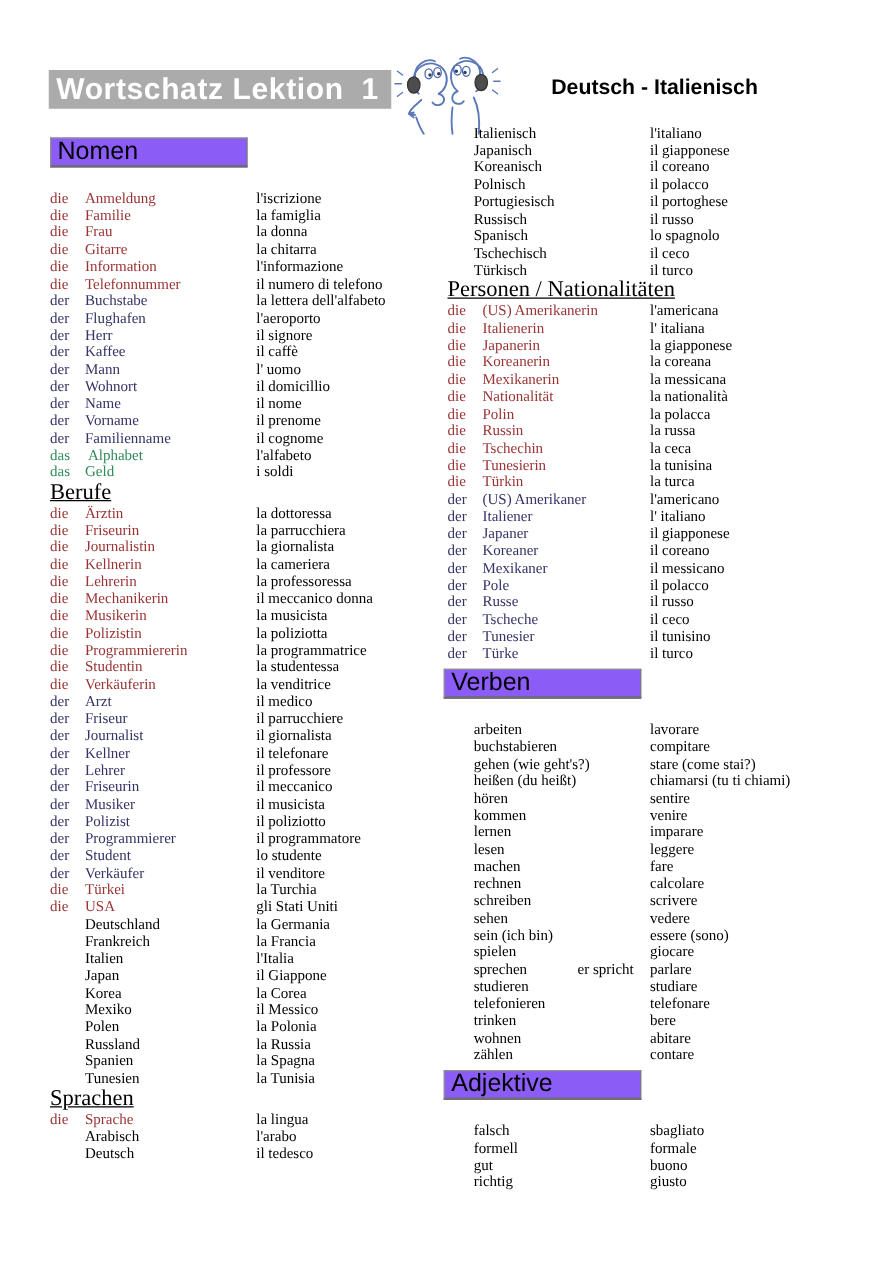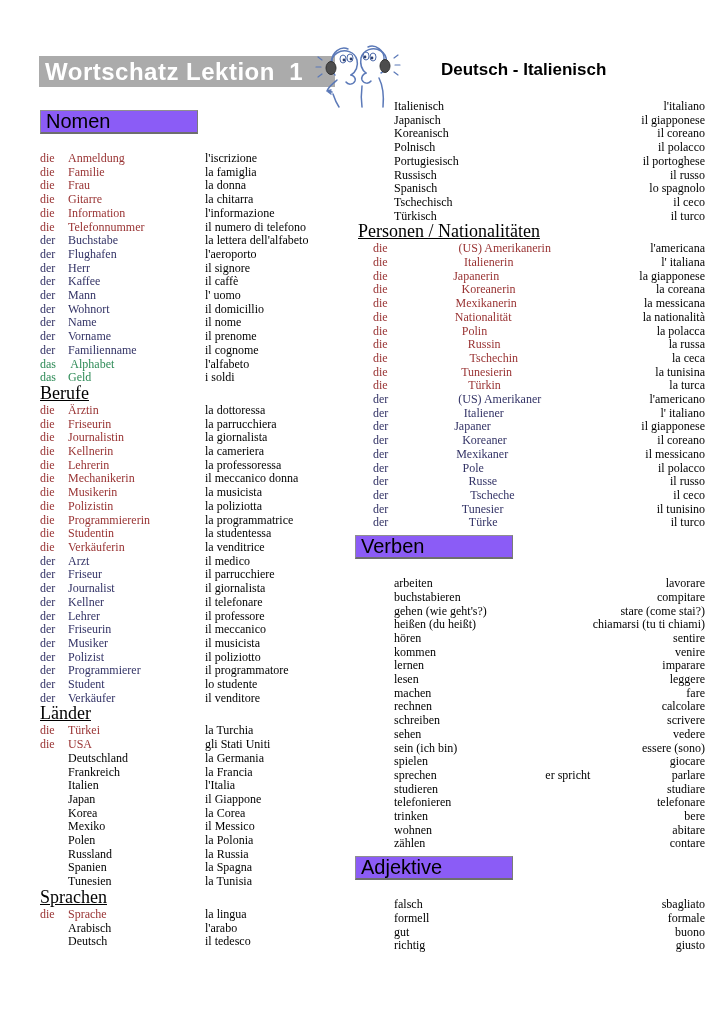--- a/index.html
+++ b/index.html
@@ -1,21 +1,21 @@
 <!DOCTYPE html>
 <html style="--c-die: #993333; --c-der: #333366; --c-das: #2e8b57; --title-bg: #ababab; --title-fg: #ffffff;"><head>
 <meta charset="utf-8">
 <style>
   html,body{margin:0;padding:0;}
   body{
     width:716px;height:1013px;background:#ffffff;position:relative;overflow:hidden;
     font-family:"Liberation Serif",serif;color:#000;
   }
   .title-bar{
-    position:absolute;left:39px;top:56px;width:296px;height:31px;box-sizing:border-box;
+    position:absolute;left:39px;top:56px;width:274px;height:31px;box-sizing:border-box;
     background:var(--title-bg,#ababab);color:var(--title-fg,#fff);
     font-family:"Liberation Sans",sans-serif;font-weight:bold;font-size:24px;line-height:31px;
     padding-left:6px;white-space:pre;letter-spacing:.5px;
   }
   .subtitle{
     position:absolute;left:441px;top:60px;
     font-family:"Liberation Sans",sans-serif;font-weight:bold;font-size:17px;color:#000;
   }
   .cartoon{position:absolute;left:315px;top:42px;}
   .col{position:absolute;}
@@ -24,21 +24,21 @@
   .boxed-header{
     box-sizing:border-box;width:158px;height:24px;margin:5px 0 18px 0;background:#8b5cf6;
     border:1px solid #8f8f8f;border-bottom:2px solid #6e6e6e;border-right:1px solid #7a7a7a;
     font-family:"Liberation Sans",sans-serif;font-size:20px;line-height:21px;padding-left:5px;color:#000;
   }
   .ul-header{
     font-size:18px;line-height:15px;margin:1px 0 3px 0;text-decoration:underline;color:#000;
   }
   #col-right .ul-header{margin-left:3px;}
   .vocab-row{display:flex;font-size:12px;line-height:13.7px;white-space:pre;}
-  #col-right .vocab-row{margin-left:18px;justify-content:space-between;}
+  #col-right .vocab-row{margin-left:3px;}
   .art{width:28px;flex:none;}
   #col-left .term{width:137px;flex:none;}
   #col-right .term{width:134px;flex:none;}
   #col-left .row-noart{padding-left:28px;align-items:center;}
   #col-right .row-noart{padding-left:21px;}
   #col-right .row-noart .term{width:141px;}
   #col-right .has-mid .term{width:83px;}
   .mid{width:58px;flex:none;}
   .trans{color:#000;}
   .c-die{color:var(--c-die,#993333);}
@@ -132,21 +132,20 @@
     <div class="vocab-row"><span class="art c-der">der</span><span class="term c-der">Friseur</span><span class="trans">il parrucchiere</span></div>
     <div class="vocab-row"><span class="art c-der">der</span><span class="term c-der">Journalist</span><span class="trans">il giornalista</span></div>
     <div class="vocab-row"><span class="art c-der">der</span><span class="term c-der">Kellner</span><span class="trans">il telefonare</span></div>
     <div class="vocab-row"><span class="art c-der">der</span><span class="term c-der">Lehrer</span><span class="trans">il professore</span></div>
     <div class="vocab-row"><span class="art c-der">der</span><span class="term c-der">Friseurin</span><span class="trans">il meccanico</span></div>
     <div class="vocab-row"><span class="art c-der">der</span><span class="term c-der">Musiker</span><span class="trans">il musicista</span></div>
     <div class="vocab-row"><span class="art c-der">der</span><span class="term c-der">Polizist</span><span class="trans">il poliziotto</span></div>
     <div class="vocab-row"><span class="art c-der">der</span><span class="term c-der">Programmierer</span><span class="trans">il programmatore</span></div>
     <div class="vocab-row"><span class="art c-der">der</span><span class="term c-der">Student</span><span class="trans">lo studente</span></div>
     <div class="vocab-row"><span class="art c-der">der</span><span class="term c-der">Verkäufer</span><span class="trans">il venditore</span></div>
-    <div class="ul-header">Länder</div>
     <div class="vocab-row"><span class="art c-die">die</span><span class="term c-die">Türkei</span><span class="trans">la Turchia</span></div>
     <div class="vocab-row"><span class="art c-die">die</span><span class="term c-die">USA</span><span class="trans">gli Stati Uniti</span></div>
     <div class="vocab-row row-noart"><span class="term">Deutschland</span><span class="trans">la Germania</span></div>
     <div class="vocab-row row-noart"><span class="term">Frankreich</span><span class="trans">la Francia</span></div>
     <div class="vocab-row row-noart"><span class="term">Italien</span><span class="trans">l'Italia</span></div>
     <div class="vocab-row row-noart"><span class="term">Japan</span><span class="trans">il Giappone</span></div>
     <div class="vocab-row row-noart"><span class="term">Korea</span><span class="trans">la Corea</span></div>
     <div class="vocab-row row-noart"><span class="term">Mexiko</span><span class="trans">il Messico</span></div>
     <div class="vocab-row row-noart"><span class="term">Polen</span><span class="trans">la Polonia</span></div>
     <div class="vocab-row row-noart"><span class="term">Russland</span><span class="trans">la Russia</span></div>

